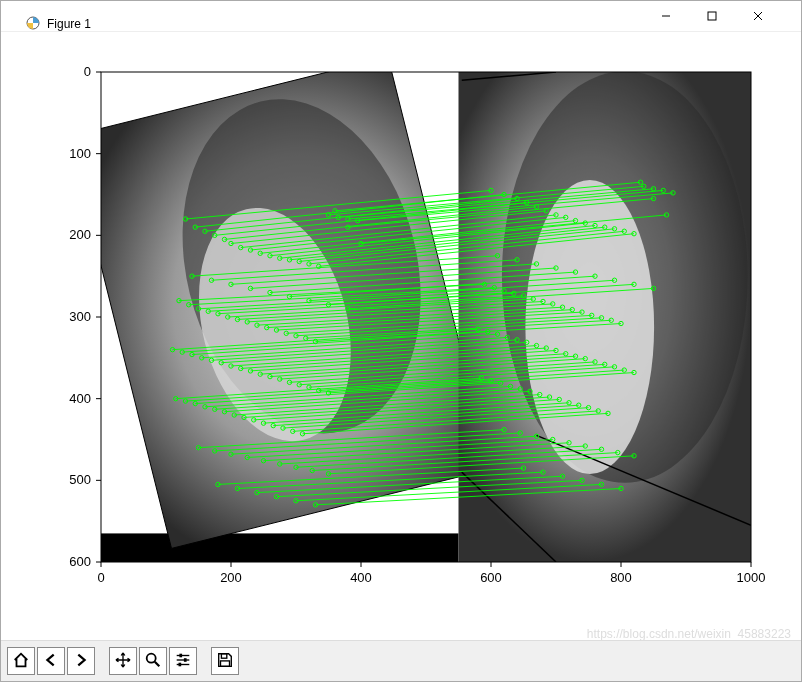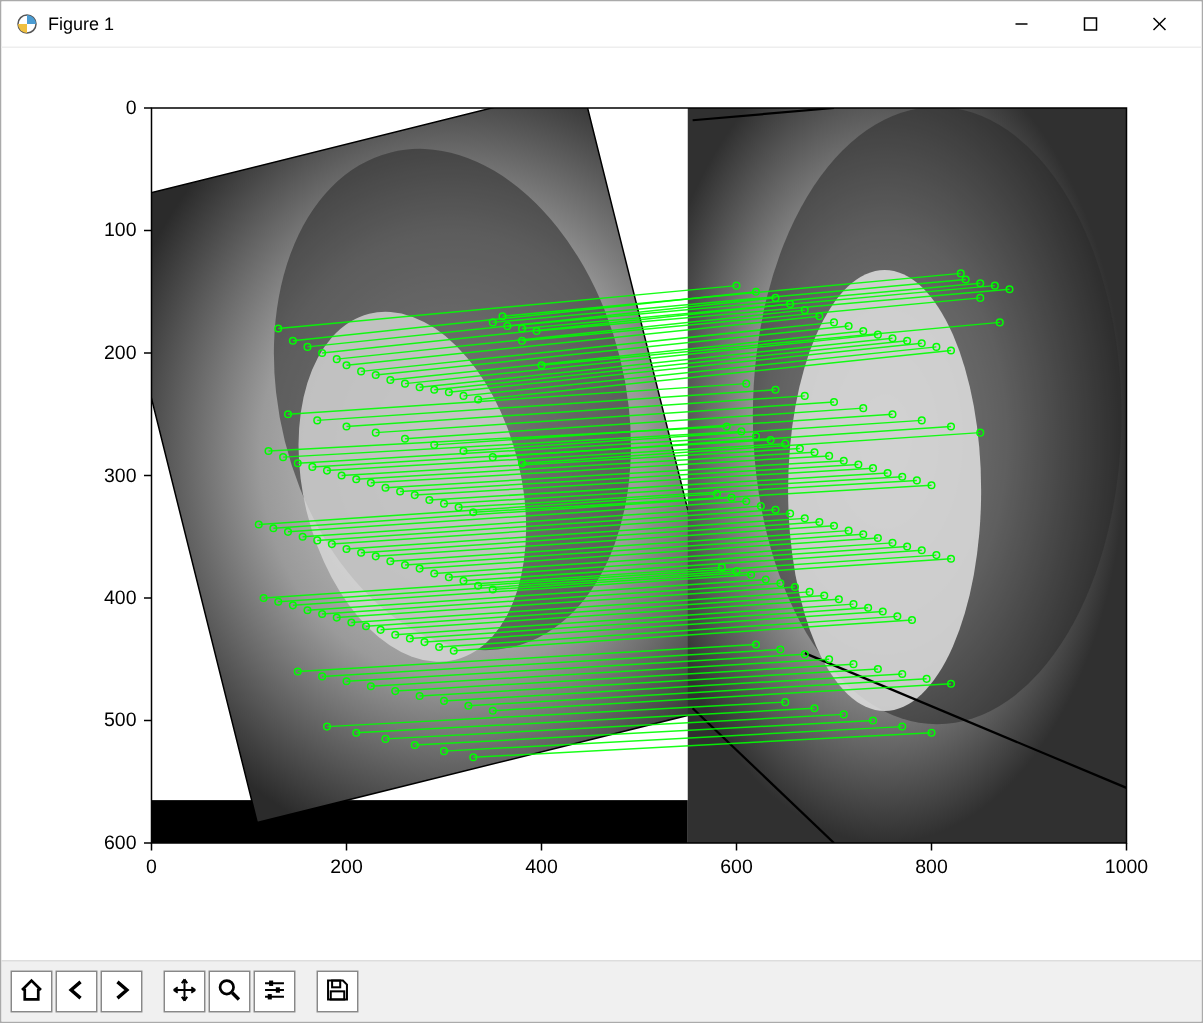--- a/index.html
+++ b/index.html
@@ -1,17 +1,17 @@
 <!DOCTYPE html>
 <html><head>
 <meta charset="utf-8">
 <style>
   html,body{margin:0;padding:0;font-family:"Segoe UI",Tahoma,sans-serif;font-size:12px;background:#fff;}
   .window{width:802px;height:682px;border:1px solid #aaa;box-sizing:border-box;display:flex;flex-direction:column;background:#fff;position:relative;}
-  .titlebar{height:30px;display:flex;align-items:center;padding:0 5px;background:#fff;border-bottom:1px solid #eee;}
+  .titlebar{height:30px;display:flex;align-items:flex-end;padding:0 20px;background:#fff;border-bottom:1px solid #eee;}
   .titlebar .app-icon{width:16px;height:16px;margin:0 6px 0 4px;}
   .titlebar .title{flex:0 0 auto;font-size:12px;color:#000;}
   .titlebar .spacer{flex:1;}
   .winbtn{width:46px;height:30px;display:flex;align-items:center;justify-content:center;color:#000;}
   .winbtn svg{width:10px;height:10px;}
   .canvas-area{flex:1;position:relative;background:#fff;}
   .plot-svg{display:block;margin:0 auto;}
   .toolbar{height:36px;background:#f0f0f0;border-top:1px solid #ddd;display:flex;align-items:center;padding:2px 6px;gap:2px;}
   .tbtn{width:28px;height:28px;border:1px solid #888;background:#fff;display:flex;align-items:center;justify-content:center;padding:0;}
   .tbtn svg{width:18px;height:18px;}
@@ -383,20 +383,21 @@
           <line x1="85" y1="366.66666666666663" x2="90" y2="366.66666666666663" stroke="#000"></line>
           <text x="80" y="370.66666666666663" text-anchor="end">400</text>
           <line x1="85" y1="448.33333333333337" x2="90" y2="448.33333333333337" stroke="#000"></line>
           <text x="80" y="452.33333333333337" text-anchor="end">500</text>
           <line x1="85" y1="530" x2="90" y2="530" stroke="#000"></line>
           <text x="80" y="534" text-anchor="end">600</text>
         </g>
       </svg>
   </div>
 
+  <div class="watermark">https://blog.csdn.net/weixin_45883223</div>
 
   <div class="toolbar">
     <button class="tbtn">
         <span><svg viewBox="0 0 20 20">
             <path d="M3 10 L10 3 L17 10 M5 9 V17 H15 V9" fill="none" stroke="#000" stroke-width="2"></path>
           </svg></span>
       </button>
     <button class="tbtn">
         <span><svg viewBox="0 0 20 20">
             <path d="M13 4 L6 10 L13 16" fill="none" stroke="#000" stroke-width="2.5"></path>

